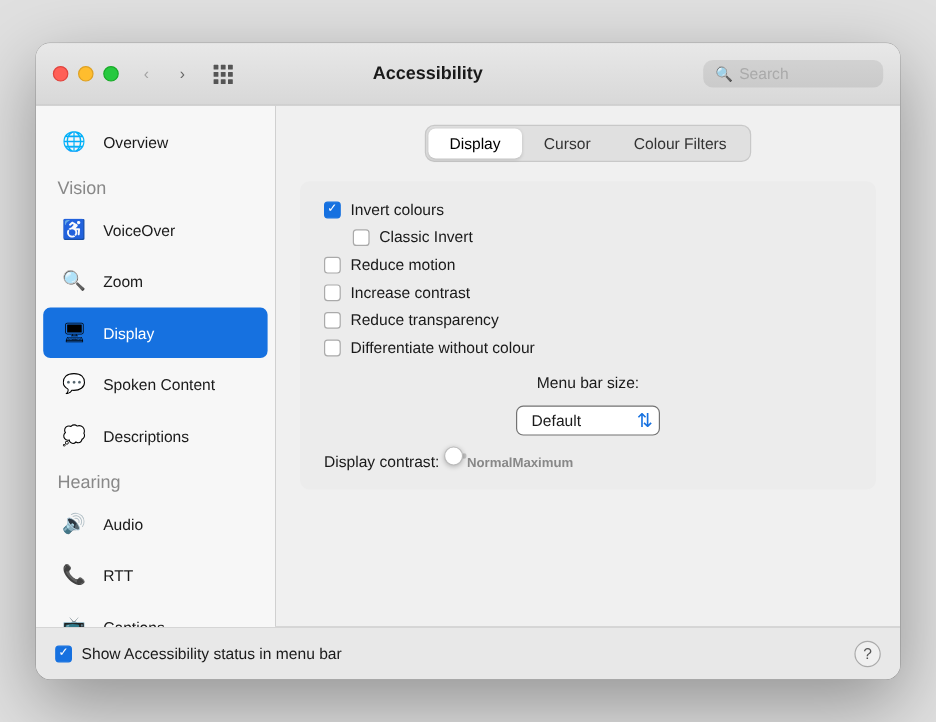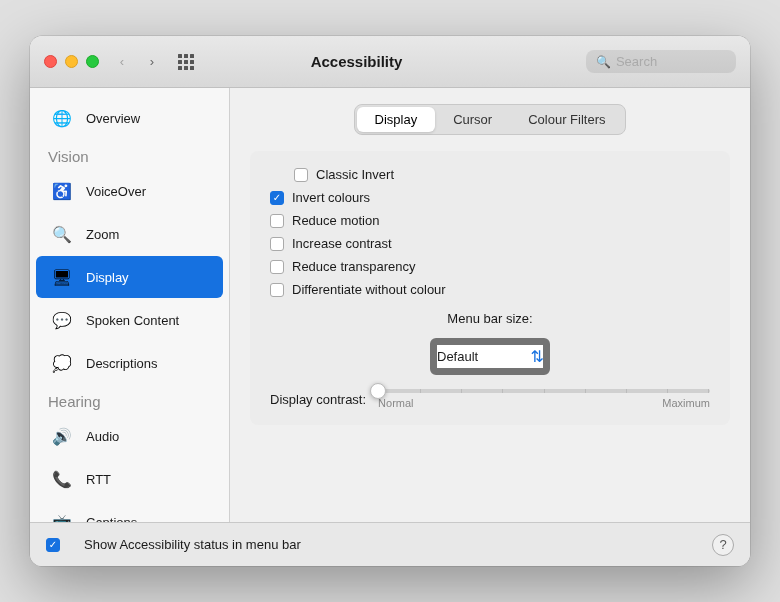--- a/index.html
+++ b/index.html
@@ -249,23 +249,23 @@
       white-space: nowrap;
     }
     .select-wrap {
       position: relative;
       display: inline-flex;
       align-items: center;
     }
     .select-box {
       appearance: none;
       background: white;
-      border: 7px solid #737373;
+      border: 1px solid #737373;
       border-radius: 6px;
-      padding: 4px 28px 4px 0;
+      padding: 4px 28px 4px 12px;
       font-size: 13px;
       color: #1a1a1a;
       cursor: pointer;
       outline: none;
       min-width: 120px;
     }
     .select-arrow {
       position: absolute;
       right: 6px;
       pointer-events: none;
@@ -274,22 +274,22 @@
     }
     
     .slider-row {
       display: flex;
       align-items: center;
       gap: 12px;
       margin-top: 14px;
     }
     .slider-container {
       display: flex;
-      flex-direction: column;
       flex: 1;
+      font-weight: bold;
     }
     .slider-track {
       position: relative;
       height: 4px;
       background: #d0d0d0;
       border-radius: 2px;
       margin-bottom: 2px;
     }
     .slider-thumb {
       position: absolute;
@@ -327,21 +327,21 @@
       background: #e8e8e8;
       border-top: 1px solid #c8c8c8;
       display: flex;
       align-items: center;
       padding: 0 16px;
       flex-shrink: 0;
     }
     .footer-cb {
       display: flex;
       align-items: center;
-      gap: 24px;
+      gap: 8px;
       flex: 1;
     }
     .help-btn {
       width: 22px;
       height: 22px;
       border-radius: 50%;
       border: 1px solid #aaa;
       background: #f0f0f0;
       display: flex;
       align-items: center;
@@ -439,27 +439,27 @@
       <div class="tabs-bar">
         <div class="tab-group">
           <button class="tab-btn active">Display</button>
           <button class="tab-btn">Cursor</button>
           <button class="tab-btn">Colour Filters</button>
         </div>
       </div>
 
       <div class="panel-content">
 
+        <div class="checkbox-row">
+          <div class="cb checked"></div>
+          <span class="cb-label">Invert colours</span>
+        </div>
         <div class="checkbox-row indented">
           <div class="cb"></div>
           <span class="cb-label">Classic Invert</span>
-        </div>
-        <div class="checkbox-row">
-          <div class="cb checked"></div>
-          <span class="cb-label">Invert colours</span>
         </div>
         <div class="checkbox-row">
           <div class="cb"></div>
           <span class="cb-label">Reduce motion</span>
         </div>
         <div class="checkbox-row">
           <div class="cb"></div>
           <span class="cb-label">Increase contrast</span>
         </div>
         <div class="checkbox-row">

